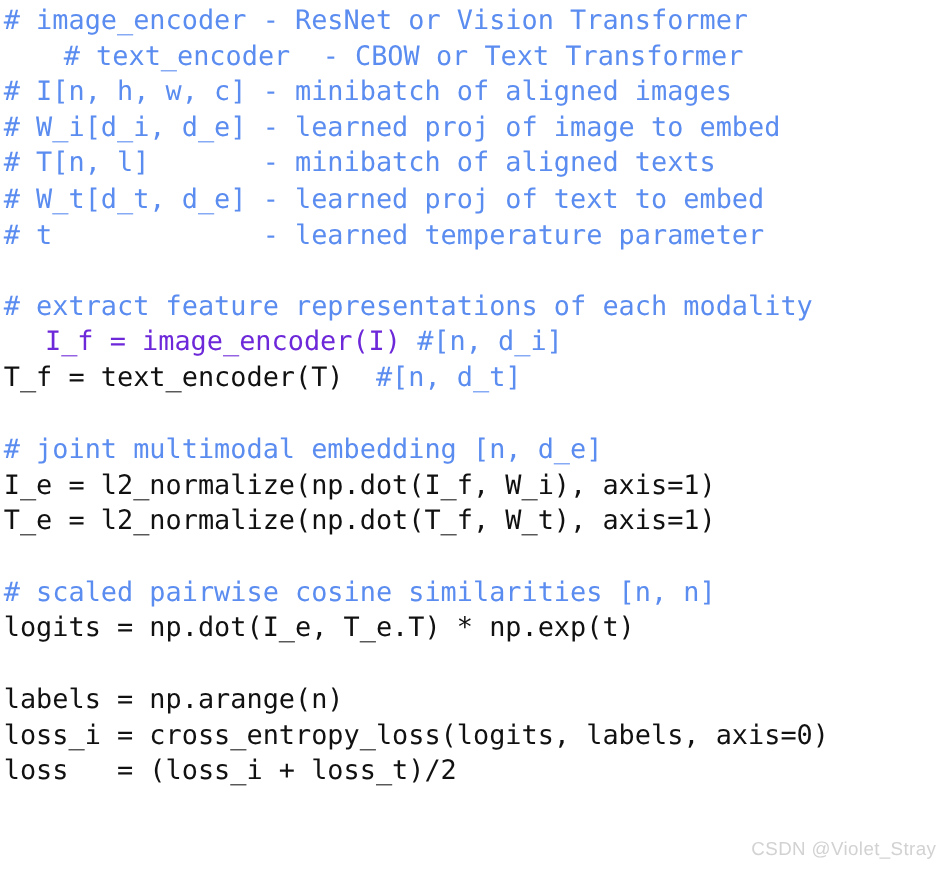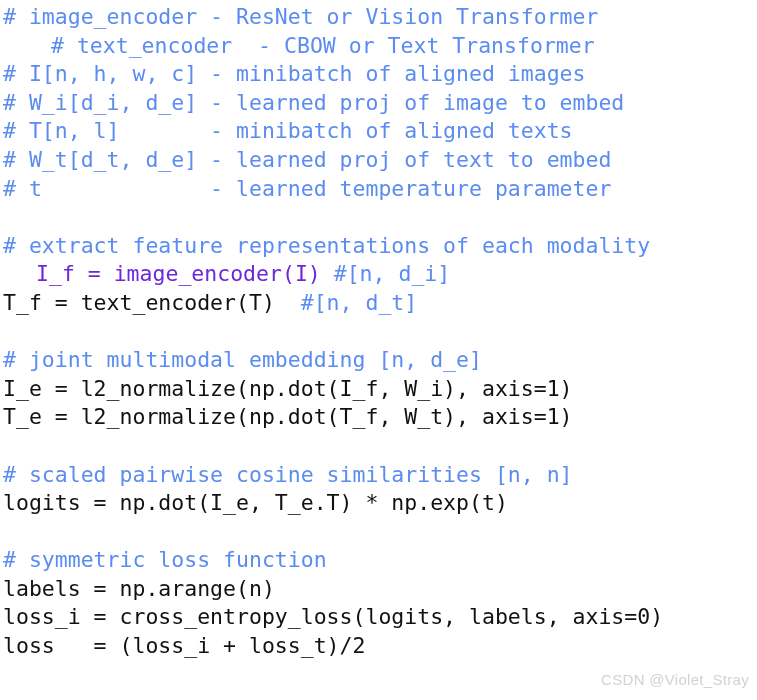--- a/index.html
+++ b/index.html
@@ -72,19 +72,18 @@
       <div class="code-line"><span class="tok tok-code" style="color: #6d28d9; margin-left: 33px;">I_f = image_encoder(I) </span><span class="tok tok-comment" style="color: rgb(91, 140, 240);">#[n, d_i]</span></div>
       <div class="code-line"><span class="tok tok-code" style="color: rgb(17, 17, 17);">T_f = text_encoder(T)  </span><span class="tok tok-comment" style="color: rgb(91, 140, 240);">#[n, d_t]</span></div>
       <div class="code-line blank">&nbsp;</div>
       <div class="code-line"><span class="tok tok-comment" style="color: rgb(91, 140, 240);"># joint multimodal embedding [n, d_e]</span></div>
       <div class="code-line"><span class="tok tok-code" style="color: rgb(17, 17, 17);">I_e = l2_normalize(np.dot(I_f, W_i), axis=1)</span></div>
       <div class="code-line"><span class="tok tok-code" style="color: rgb(17, 17, 17);">T_e = l2_normalize(np.dot(T_f, W_t), axis=1)</span></div>
       <div class="code-line blank">&nbsp;</div>
       <div class="code-line"><span class="tok tok-comment" style="color: rgb(91, 140, 240);"># scaled pairwise cosine similarities [n, n]</span></div>
       <div class="code-line"><span class="tok tok-code" style="color: rgb(17, 17, 17);">logits = np.dot(I_e, T_e.T) * np.exp(t)</span></div>
       <div class="code-line blank">&nbsp;</div>
-      <div class="code-line"><span class="tok tok-comment" style="color: rgb(91, 140, 240);"># symmetric loss function</span></div>
       <div class="code-line"><span class="tok tok-code" style="color: rgb(17, 17, 17);">labels = np.arange(n)</span></div>
       <div class="code-line"><span class="tok tok-code" style="color: rgb(17, 17, 17);">loss_i = cross_entropy_loss(logits, labels, axis=0)</span></div>
       <div class="code-line"><span class="tok tok-code" style="color: rgb(17, 17, 17);">loss   = (loss_i + loss_t)/2</span></div>
     </div>
   <div id="watermark" style="color: rgb(210, 210, 210); margin-left: 36px;">CSDN @Violet_Stray</div>
 </div>
 
 </body></html>

